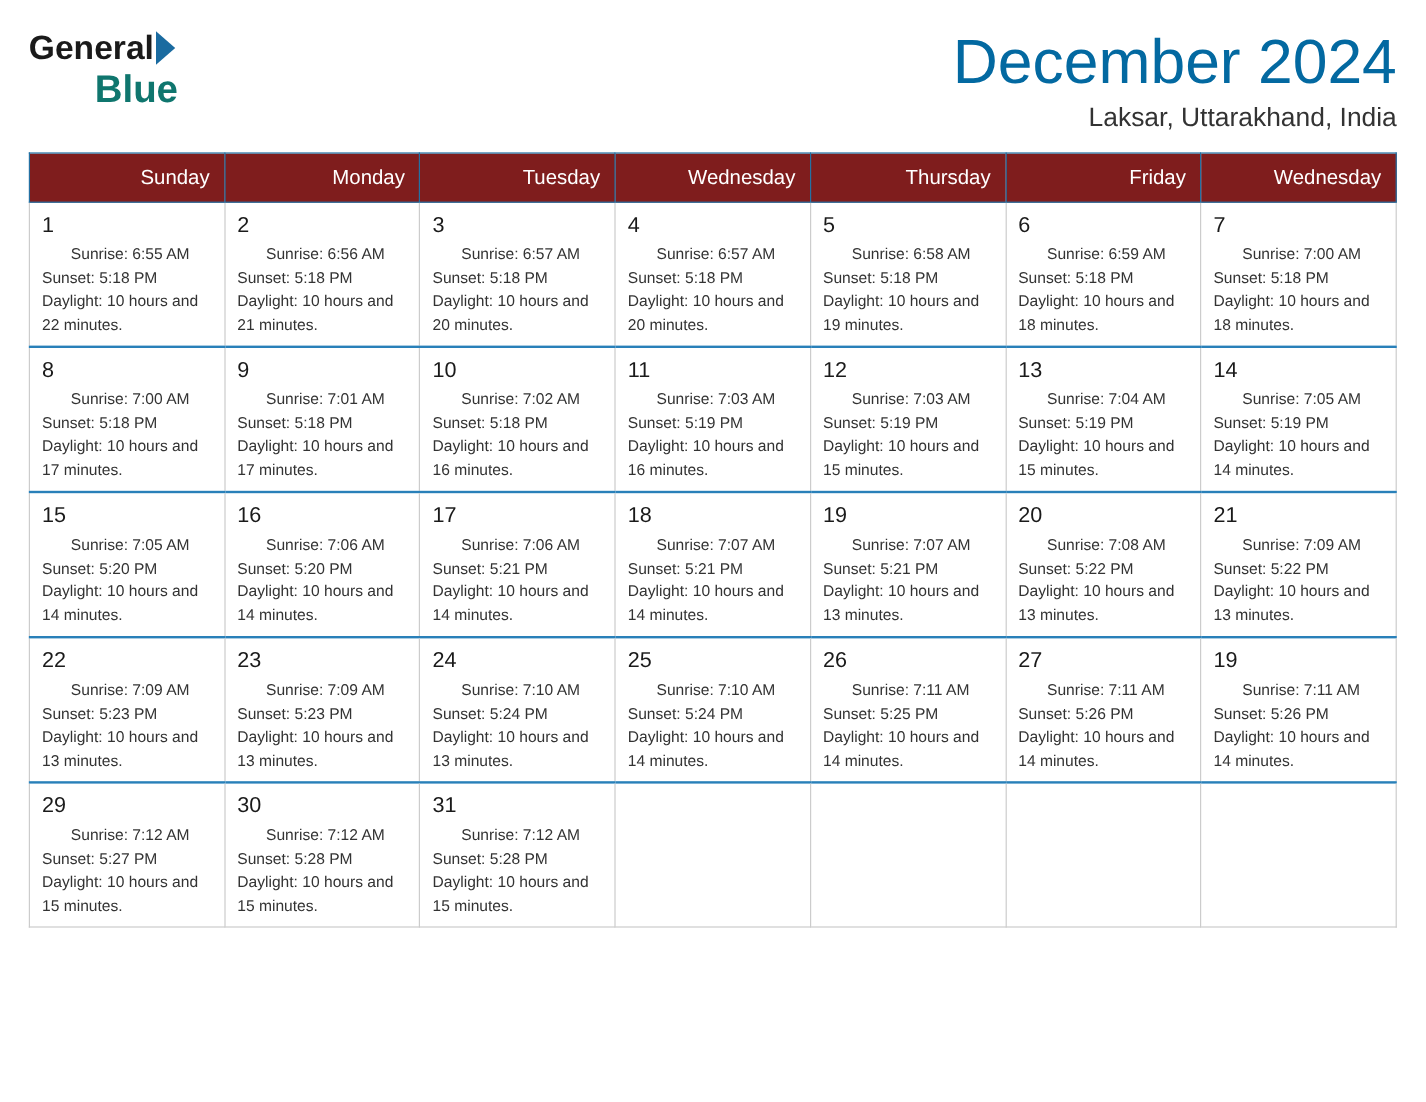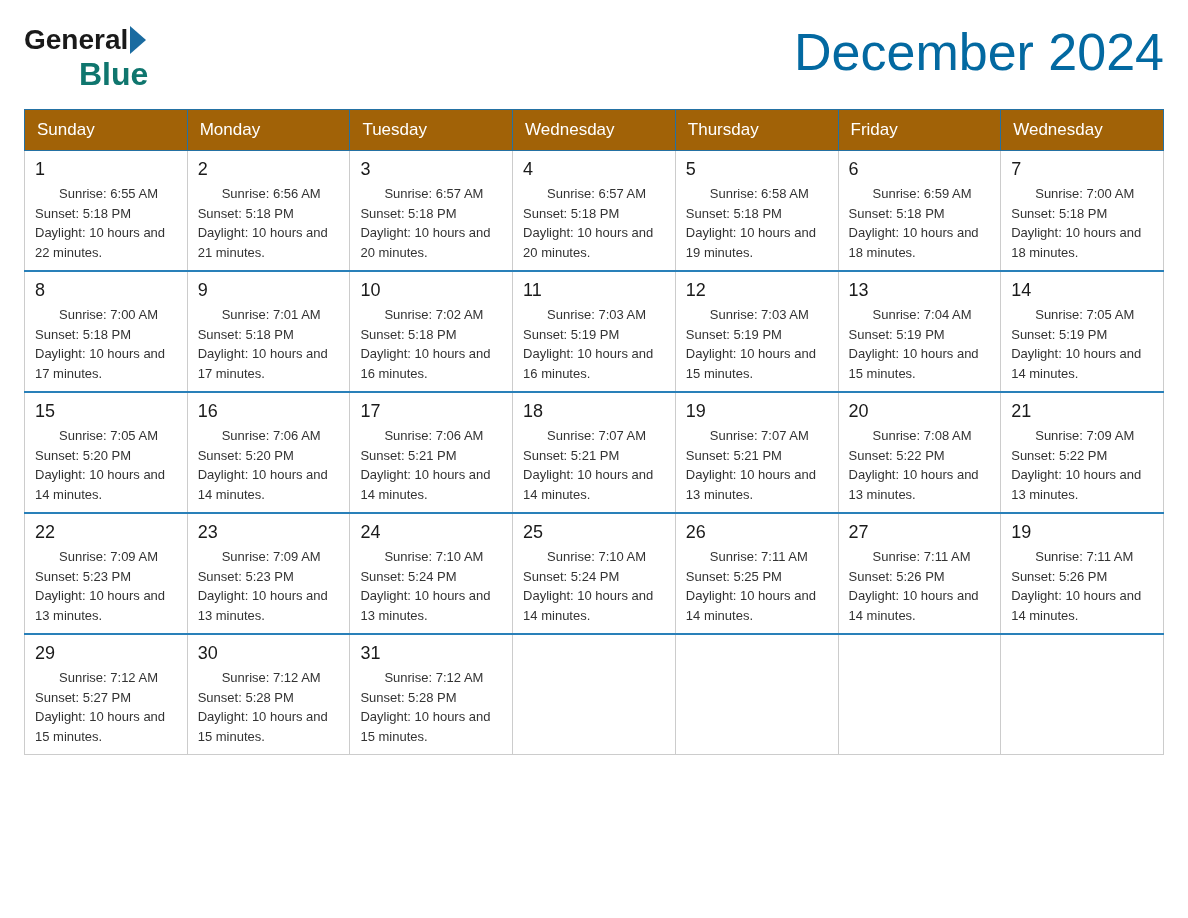--- a/index.html
+++ b/index.html
@@ -59,23 +59,23 @@
       font-size: 22px;
       color: #333;
       margin-top: 4px;
     }
     .calendar {
       width: 100%;
       border-collapse: collapse;
       border: 1px solid #ccc;
     }
     .calendar th {
-      background-color: #a16207;
+      background-color: #7f1d1d;
       color: #fff;
-      text-align: left;
+      text-align: right;
       padding: 10px 12px;
       font-size: 17px;
       font-weight: normal;
       border: 1px solid #2471a3;
     }
     .calendar td {
       vertical-align: top;
       padding: 8px 10px;
       border: 1px solid #ccc;
       width: 14.28%;
@@ -115,20 +115,21 @@
 <div class="header">
   <div class="logo">
     <div class="logo-top">
       <span class="logo-general">General</span>
       <span class="logo-arrow"></span>
     </div>
     <span class="logo-blue" style="margin-left:4px;">Blue</span>
   </div>
   <div class="title-section">
     <div class="month-title">December 2024</div>
+    <div class="subtitle">Laksar, Uttarakhand, India</div>
   </div>
 </div>
 
 <table class="calendar">
   <thead>
     <tr>
     <th>Sunday</th>
         <th>Monday</th>
         <th>Tuesday</th>
         <th>Wednesday</th>

